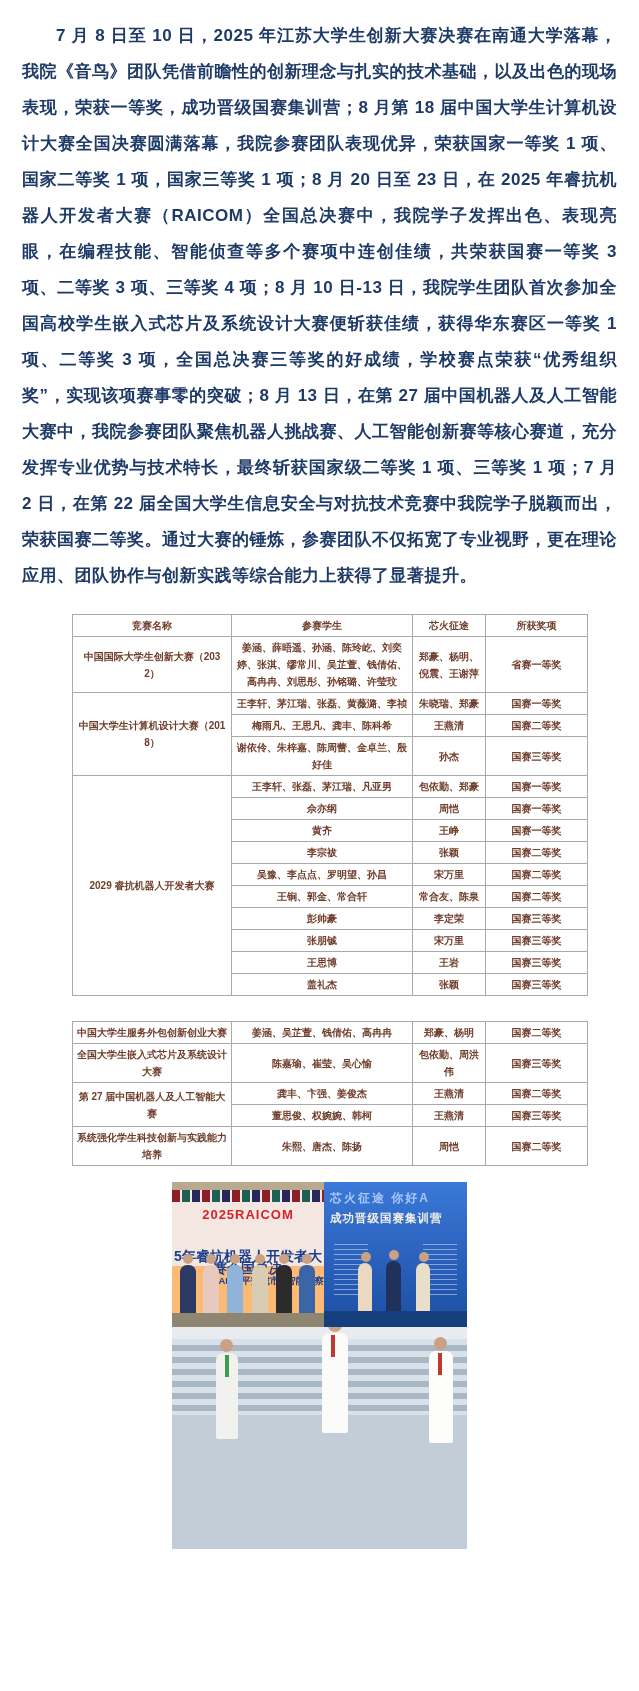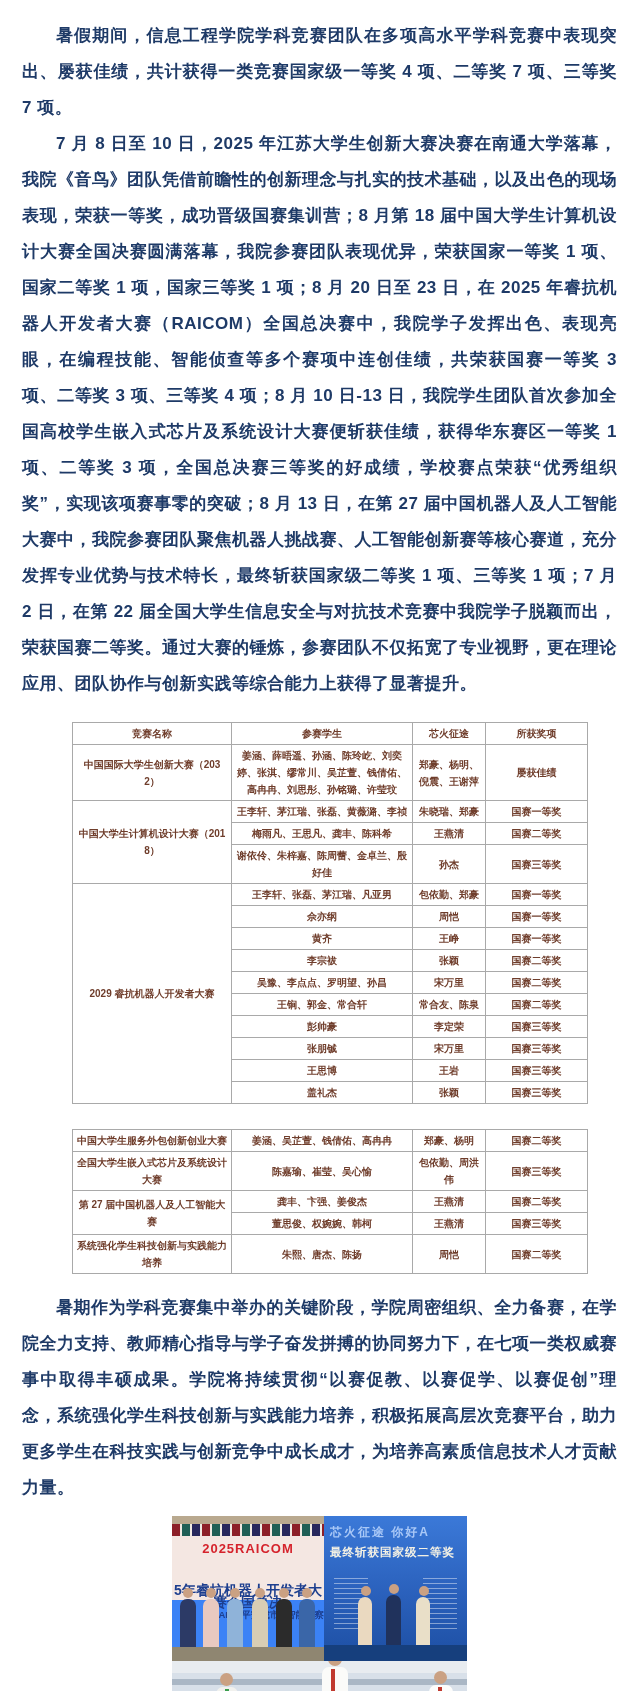--- a/index.html
+++ b/index.html
@@ -42,21 +42,21 @@
     font-weight:600;
     word-break:break-all;
   }
   table.awards-table th{font-weight:bold;}
   col.c1{width:159px;} col.c2{width:181px;} col.c3{width:73px;} col.c4{width:102px;}
 
   
   .photo-grid{width:295px;margin:10px auto 0 auto;font-weight:bold;}
   .photo-row{display:flex;}
   .photo{position:relative;overflow:hidden;}
-  .photo-tl{width:152px;height:145px;background:#3b82f6;}
+  .photo-tl{width:152px;height:145px;background:#fdba74;}
   .photo-tr{width:143px;height:145px;background:linear-gradient(180deg,#3b79d8 0%,#2a60bb 55%,#1d4fa3 100%);}
   .photo-bottom{width:295px;height:222px;background:#c3cdd8;}
 
   
   .tl-ceiling{position:absolute;top:0;left:0;right:0;height:8px;background:#b9a98f;}
   .tl-flags{position:absolute;top:8px;left:0;right:0;height:12px;
     background:repeating-linear-gradient(90deg,#8c1f28 0 8px,#efe9e2 8px 10px,#1e5f56 10px 18px,#efe9e2 18px 20px,#27275c 20px 28px,#efe9e2 28px 30px);}
   .tl-banner{position:absolute;top:20px;left:0;right:0;height:64px;background:#f4e7e2;text-align:center;}
   .tl-logo{margin-top:5px;font-size:13px;font-weight:bold;color:#d5232c;letter-spacing:1px;}
   .tl-line2{font-size:14px;color:#1d3f8f;line-height:12px;margin-top:28px;}
@@ -96,21 +96,20 @@
   .bt-p3::before{width:13px;height:13px;left:5px;top:-14px;}
   .lanyard{position:absolute;top:2px;left:9px;width:4px;height:22px;}
   .ly-green{background:#3a9e4e;} .ly-red{background:#c0392f;}
 </style>
 </head>
 <body>
 
 <div class="page">
   <div class="content">
 
-    <p class="para">暑假期间，信息工程学院学科竞赛团队在多项高水平学科竞赛中表现突出、屡获佳绩，共计获得一类竞赛国家级一等奖 4 项、二等奖 7 项、三等奖 7 项。</p>
     <p class="para">7 月 8 日至 10 日，2025 年江苏大学生创新大赛决赛在南通大学落幕，我院《音鸟》团队凭借前瞻性的创新理念与扎实的技术基础，以及出色的现场表现，荣获一等奖，成功晋级国赛集训营；8 月第 18 届中国大学生计算机设计大赛全国决赛圆满落幕，我院参赛团队表现优异，荣获国家一等奖 1 项、国家二等奖 1 项，国家三等奖 1 项；8 月 20 日至 23 日，在 2025 年睿抗机器人开发者大赛（RAICOM）全国总决赛中，我院学子发挥出色、表现亮眼，在编程技能、智能侦查等多个赛项中连创佳绩，共荣获国赛一等奖 3 项、二等奖 3 项、三等奖 4 项；8 月 10 日-13 日，我院学生团队首次参加全国高校学生嵌入式芯片及系统设计大赛便斩获佳绩，获得华东赛区一等奖 1 项、二等奖 3 项，全国总决赛三等奖的好成绩，学校赛点荣获“优秀组织奖”，实现该项赛事零的突破；8 月 13 日，在第 27 届中国机器人及人工智能大赛中，我院参赛团队聚焦机器人挑战赛、人工智能创新赛等核心赛道，充分发挥专业优势与技术特长，最终斩获国家级二等奖 1 项、三等奖 1 项；7 月 2 日，在第 22 届全国大学生信息安全与对抗技术竞赛中我院学子脱颖而出，荣获国赛二等奖。通过大赛的锤炼，参赛团队不仅拓宽了专业视野，更在理论应用、团队协作与创新实践等综合能力上获得了显著提升。</p>
 
     <div class="tables-wrap">
       <table class="awards-table">
         <colgroup>
             <col class="c1">
             <col class="c2">
             <col class="c3">
             <col class="c4">
           </colgroup>
@@ -120,21 +119,21 @@
               <th>参赛学生</th>
               <th>芯火征途</th>
               <th>所获奖项</th>
             </tr>
           </thead>
           <tbody>
             <tr>
               <td rowspan="1">中国国际大学生创新大赛（2032）</td>
               <td>姜涵、薛晤遥、孙涵、陈玲屹、刘奕婷、张淇、缪常川、吴芷萱、钱倩佑、高冉冉、刘思彤、孙铭璐、许莹玟</td>
               <td>郑豪、杨明、倪震、王谢萍</td>
-              <td>屡获佳绩</td>
+              <td>省赛一等奖</td>
             </tr>
             <tr>
               <td rowspan="3">中国大学生计算机设计大赛（2018）</td>
               <td>王李轩、茅江瑞、张磊、黄薇潞、李祯</td>
               <td>朱晓瑞、郑豪</td>
               <td>国赛一等奖</td>
             </tr>
             <tr>
               <td>梅雨凡、王思凡、龚丰、陈科希</td>
               <td>王燕清</td>
@@ -232,21 +231,20 @@
             <tr>
               <td rowspan="1">系统强化学生科技创新与实践能力培养</td>
               <td>朱熙、唐杰、陈扬</td>
               <td>周恺</td>
               <td>国赛二等奖</td>
             </tr>
           </tbody>
         </table>
     </div>
 
-    <p class="para">暑期作为学科竞赛集中举办的关键阶段，学院周密组织、全力备赛，在学院全力支持、教师精心指导与学子奋发拼搏的协同努力下，在七项一类权威赛事中取得丰硕成果。学院将持续贯彻“以赛促教、以赛促学、以赛促创”理念，系统强化学生科技创新与实践能力培养，积极拓展高层次竞赛平台，助力更多学生在科技实践与创新竞争中成长成才，为培养高素质信息技术人才贡献力量。</p>
 
     <div class="photo-grid">
       <div class="photo-row">
 
         <div class="photo photo-tl">
           <div class="tl-ceiling"></div>
           <div class="tl-flags"></div>
           <div class="tl-banner">
             <div class="tl-logo">2025RAICOM</div>
             <div class="tl-line2">5年睿抗机器人开发者大赛全国总决</div>
@@ -256,21 +254,21 @@
           <span class="person tl-p2"></span>
           <span class="person tl-p3"></span>
           <span class="person tl-p4"></span>
           <span class="person tl-p5"></span>
           <span class="person tl-p6"></span>
           <div class="tl-floor"></div>
         </div>
 
         <div class="photo photo-tr">
           <div class="tr-line1">芯火征途 你好A</div>
-          <div class="tr-line2">最终斩获国家级二等奖</div>
+          <div class="tr-line2">成功晋级国赛集训营</div>
           <div class="faint-col fc1"></div>
           <div class="faint-col fc2"></div>
           <span class="person tr-p1"></span>
           <span class="person tr-p2"></span>
           <span class="person tr-p3"></span>
           <div class="tr-stage"></div>
         </div>
 
       </div>
 

